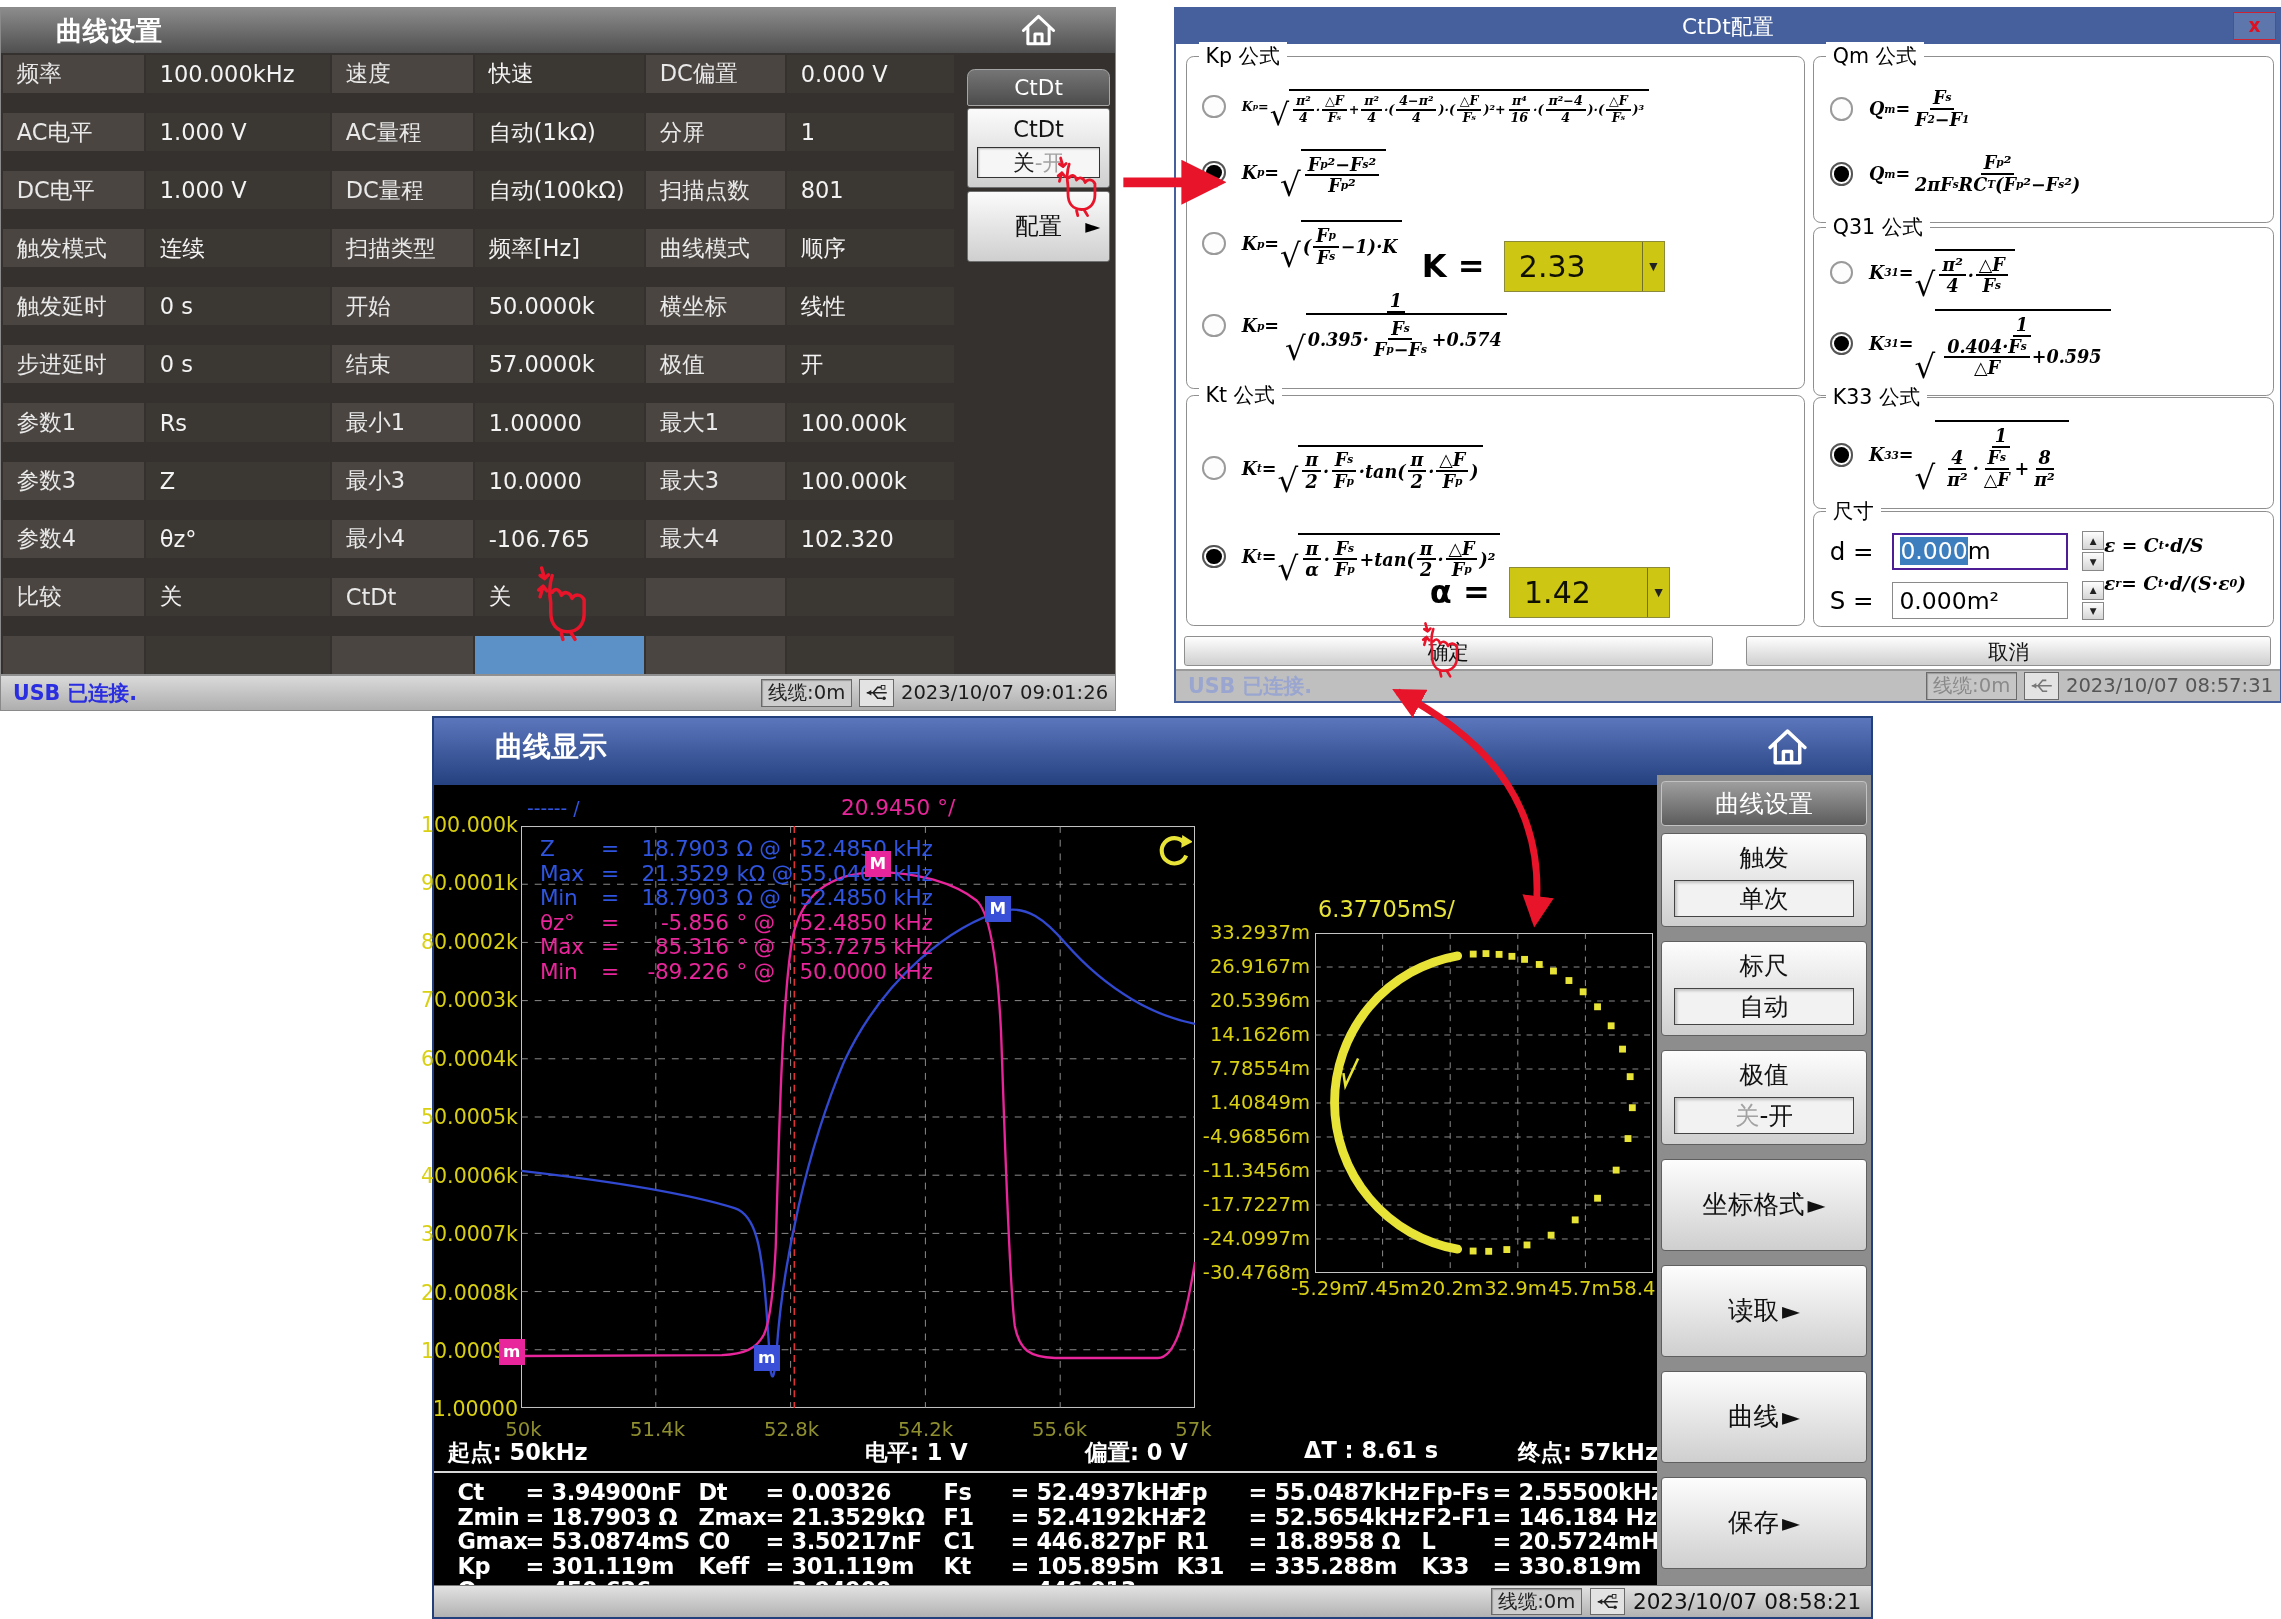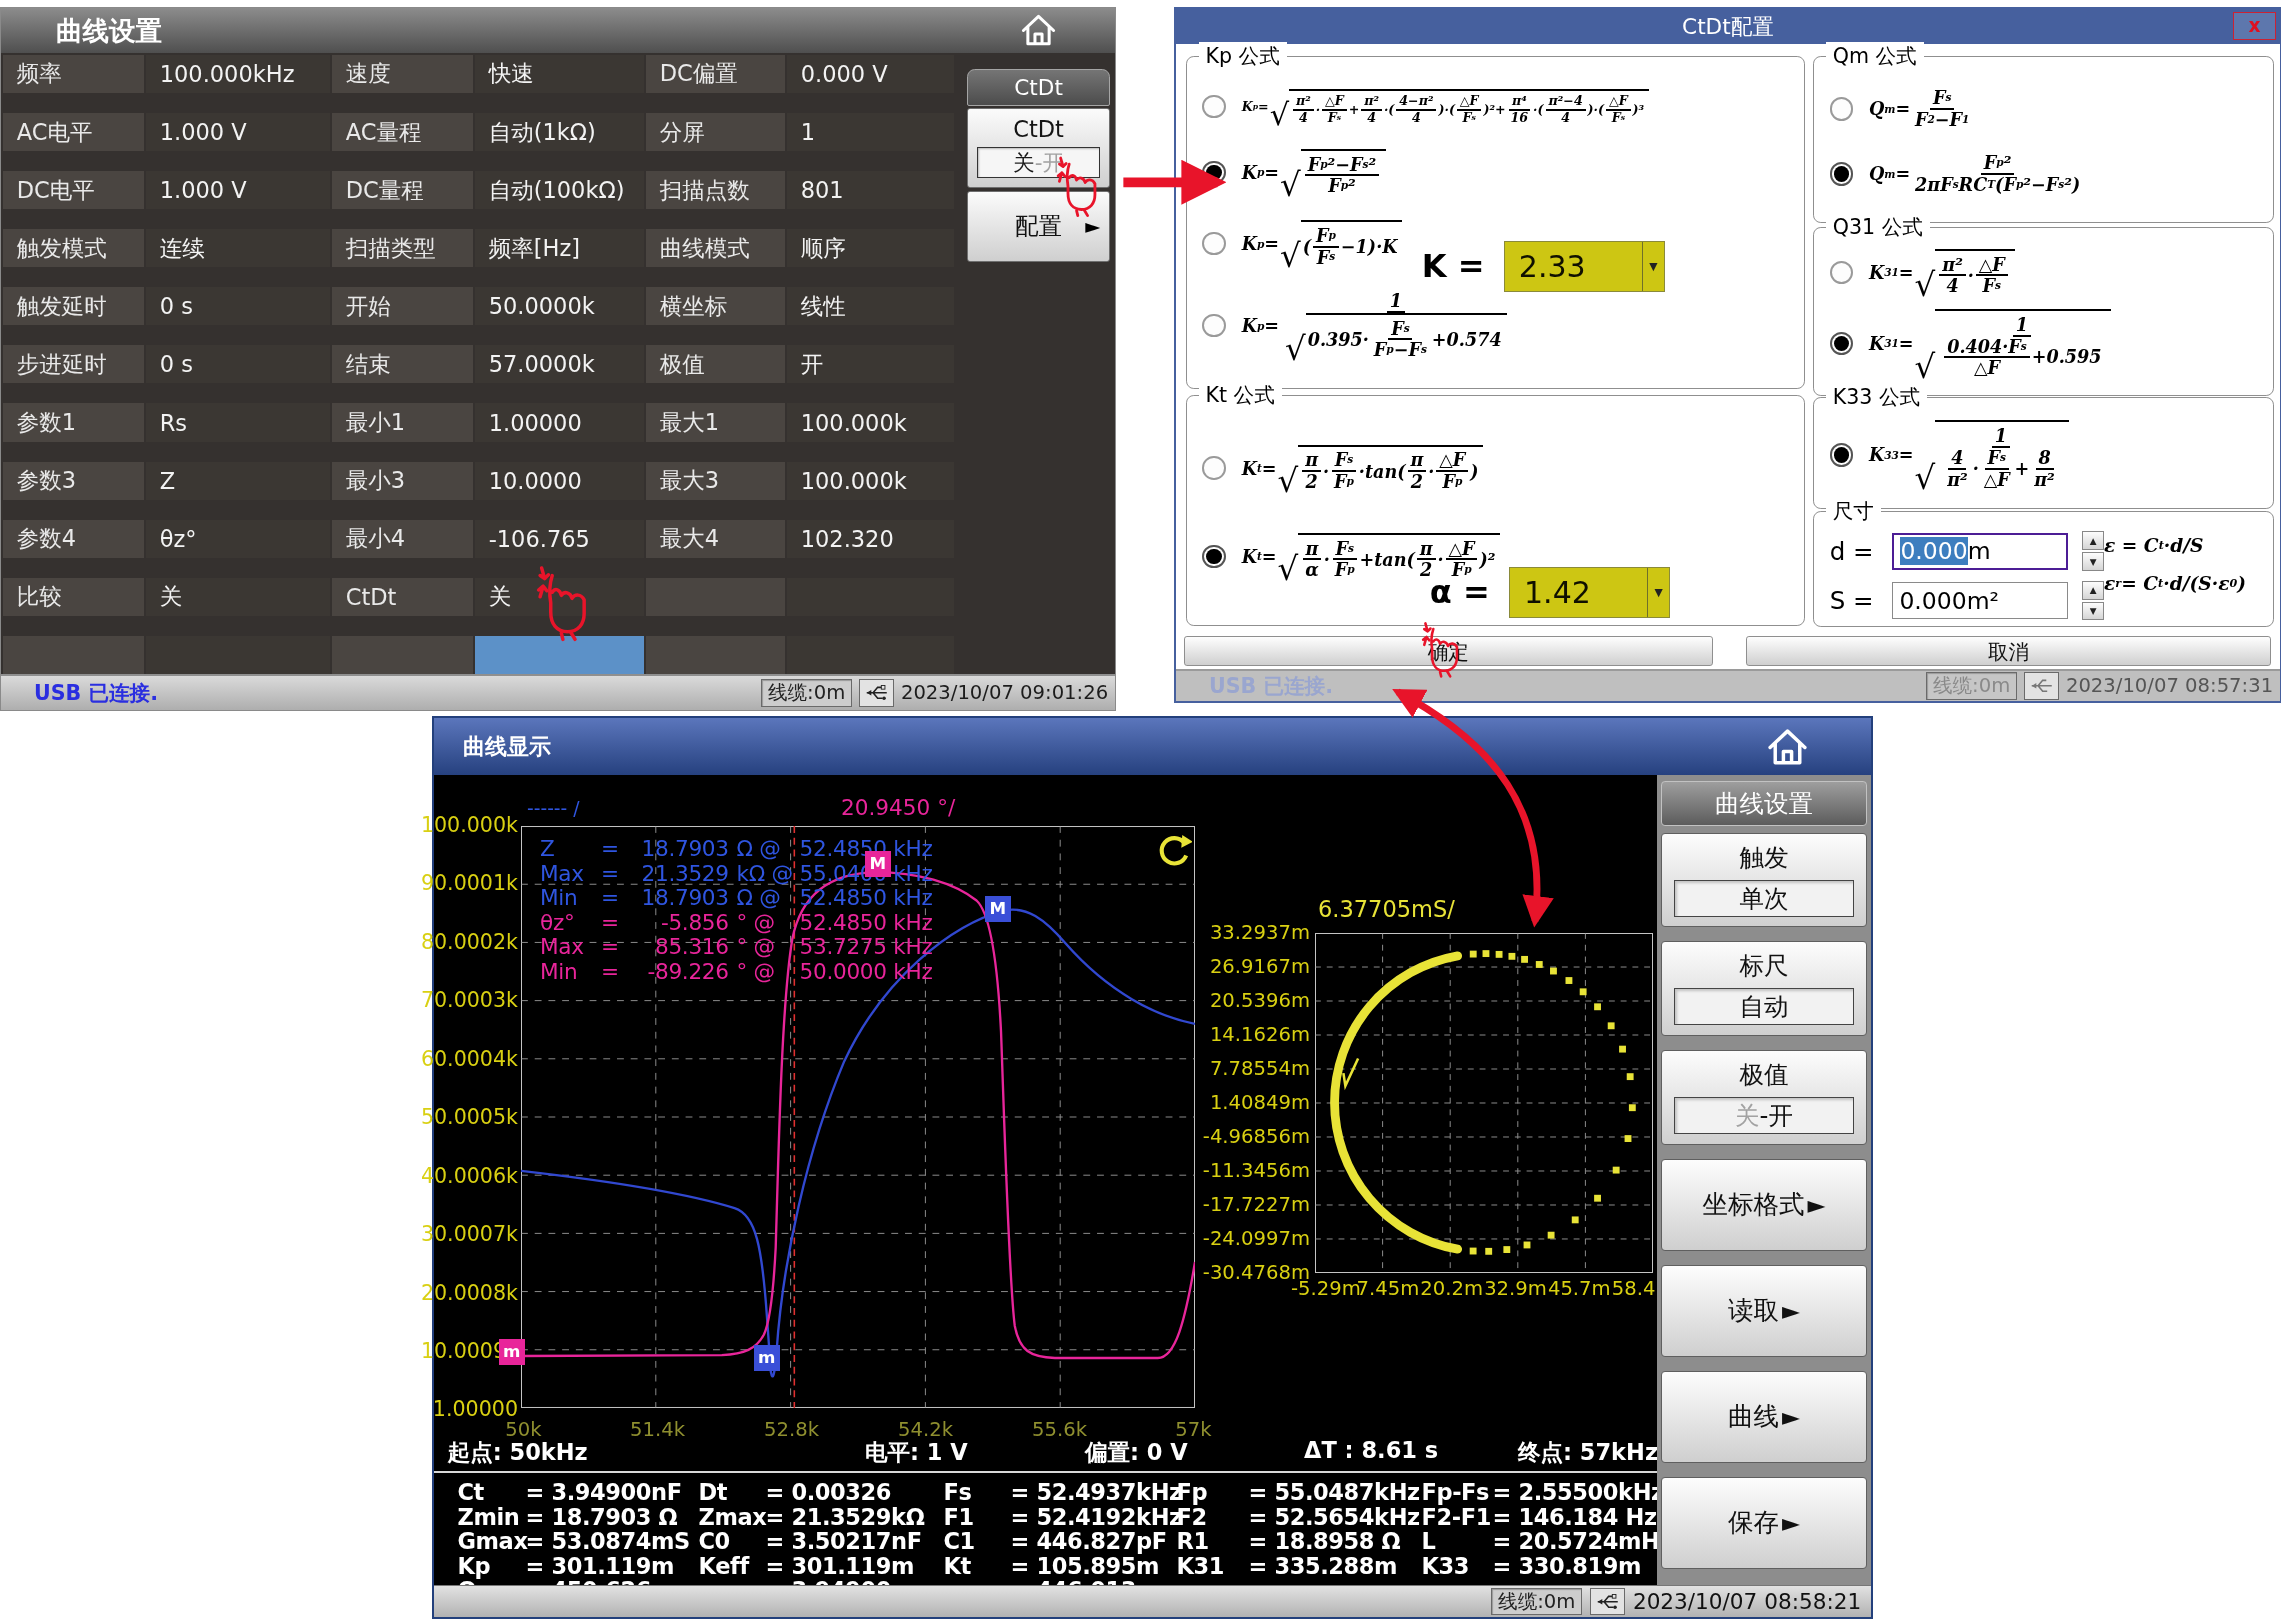--- a/index.html
+++ b/index.html
@@ -23,21 +23,21 @@
   .side-btn{margin:2.9px 2px 0 2px;background:linear-gradient(#fbfbfb,#cfcfcf);border:1px solid #6f6f6f;border-radius:2.9px;text-align:center}
   .side-btn .bt{font-size:22.5px;color:#141414;padding-top:6.9px}
   .onoff{margin:4.9px 8.8px 8.8px 8.8px;border:1px solid #333;background:#f6f6f6;height:29px;line-height:29px;font-size:21.6px;
     box-shadow:inset 1px 1px 2px rgba(0,0,0,.25)}
   .onoff .on-dim,.onoff .sep-dim{color:#a2a2a2}
   .onoff .strong{color:#1a1a1a}
   .btn-config{height:69px;position:relative;display:flex;align-items:center;justify-content:center;font-size:23.5px;color:#111}
   .btn-config .arr{position:absolute;right:8.8px;font-size:19.6px;color:#000}
   .statusbar{position:absolute;left:0;right:0;bottom:0;height:36px;background:linear-gradient(#dadada,#aeaeae);
     border-top:2px solid #8f8f8f;display:flex;align-items:center;box-sizing:border-box}
-  .usb-txt{color:#2a2ee0;font-weight:bold;font-size:20.6px;margin-left:33px}
+  .usb-txt{color:#2a2ee0;font-weight:bold;font-size:20.6px;margin-left:12px}
   .sb-right{margin-left:auto;display:flex;align-items:center;gap:6.9px;margin-right:6.9px}
   .cable{border:1px solid #6a6a6a;background:#cdcdcd;box-shadow:inset 1px 1px 1px #999;padding:0 5.9px;font-size:19.6px;color:#222;height:25.5px;line-height:25.5px}
   .usbico{width:33px;height:25.5px;border:1px solid #6a6a6a;background:#e3e3e3;display:flex;align-items:center;justify-content:center}
   .dtime{font-size:19.6px;color:#1c1c1c}
 
   
   #panel-dialog{left:1174px;top:6.9px;width:1108px;height:696px;background:#fff;border:2.9px solid #46609e;box-sizing:border-box}
   .dlg-title{position:relative;height:35px;background:#46609e;color:#fff;font-size:21.6px;text-align:center;line-height:35px}
   .dlg-close{position:absolute;right:3.9px;top:2.9px;width:43px;height:28px;background:#5d77ad;border:1px solid #cc2233;
     color:#e01020;font-size:18.6px;font-weight:bold;text-align:center;line-height:26.5px;box-sizing:border-box}
@@ -84,22 +84,22 @@
     font-size:20.6px;color:#111;text-align:center;line-height:30px;box-sizing:border-box}
   #btn-ok{left:7.8px;width:529px}
   #btn-cancel{left:570px;width:525px}
   .dlg-status{position:absolute;left:0;right:0;bottom:0;height:32px;background:#bfbfbf;border-top:2px solid #9a9a9a;display:flex;align-items:center;box-sizing:border-box}
   .dlg-status .usb-txt{color:#9aa6cf}
   .dlg-status .cable{color:#8a8a8a;background:#c6c6c6}
   .dlg-status .dtime{color:#555}
 
   
   #panel-display{left:432px;top:716px;width:1441px;height:903px;background:#000;border:2px solid #23407c;box-sizing:border-box}
-  .bp-title{position:relative;height:57px;background:linear-gradient(#5b76bc,#26417f);color:#fff;font-size:22px;font-weight:bold;
-    line-height:57px;padding-left:29px}
+  .bp-title{position:relative;height:67px;background:linear-gradient(#5b76bc,#26417f);color:#fff;font-size:28px;font-weight:bold;
+    line-height:57px;padding-left:61px}
   .bp-title .home-ico{right:61px;top:6.9px}
   .bp-side{position:absolute;top:57px;right:0;width:214px;bottom:32px;background:#8d8d8d;padding:5.9px 3.9px;box-sizing:border-box}
   .sb-head{height:43px;background:linear-gradient(#9e9e9e,#5c5c5c);border:1px solid #c2c2c2;border-radius:3.9px;color:#fff;
     font-size:24.5px;text-align:center;line-height:43px;margin-bottom:6.9px}
   .sb-btn{background:linear-gradient(#fdfdfd,#cfcfcf);border:1px solid #5f5f5f;border-radius:3.9px;margin-bottom:14px;text-align:center}
   .sb-btn .bt{font-size:24.5px;color:#111;padding-top:6.9px}
   .sb-box{margin:5.9px 11.8px 9.8px 11.8px;border:1px solid #444;background:#f2f2f2;height:35px;line-height:35px;font-size:24.5px;color:#111;
     box-shadow:inset 2px 2px 2.9px rgba(0,0,0,.2)}
   .sb-arrow{height:90px;display:flex;align-items:center;justify-content:center;gap:3px;font-size:25.5px;color:#111}
   .sb-arrow .arr{font-size:23.5px}

